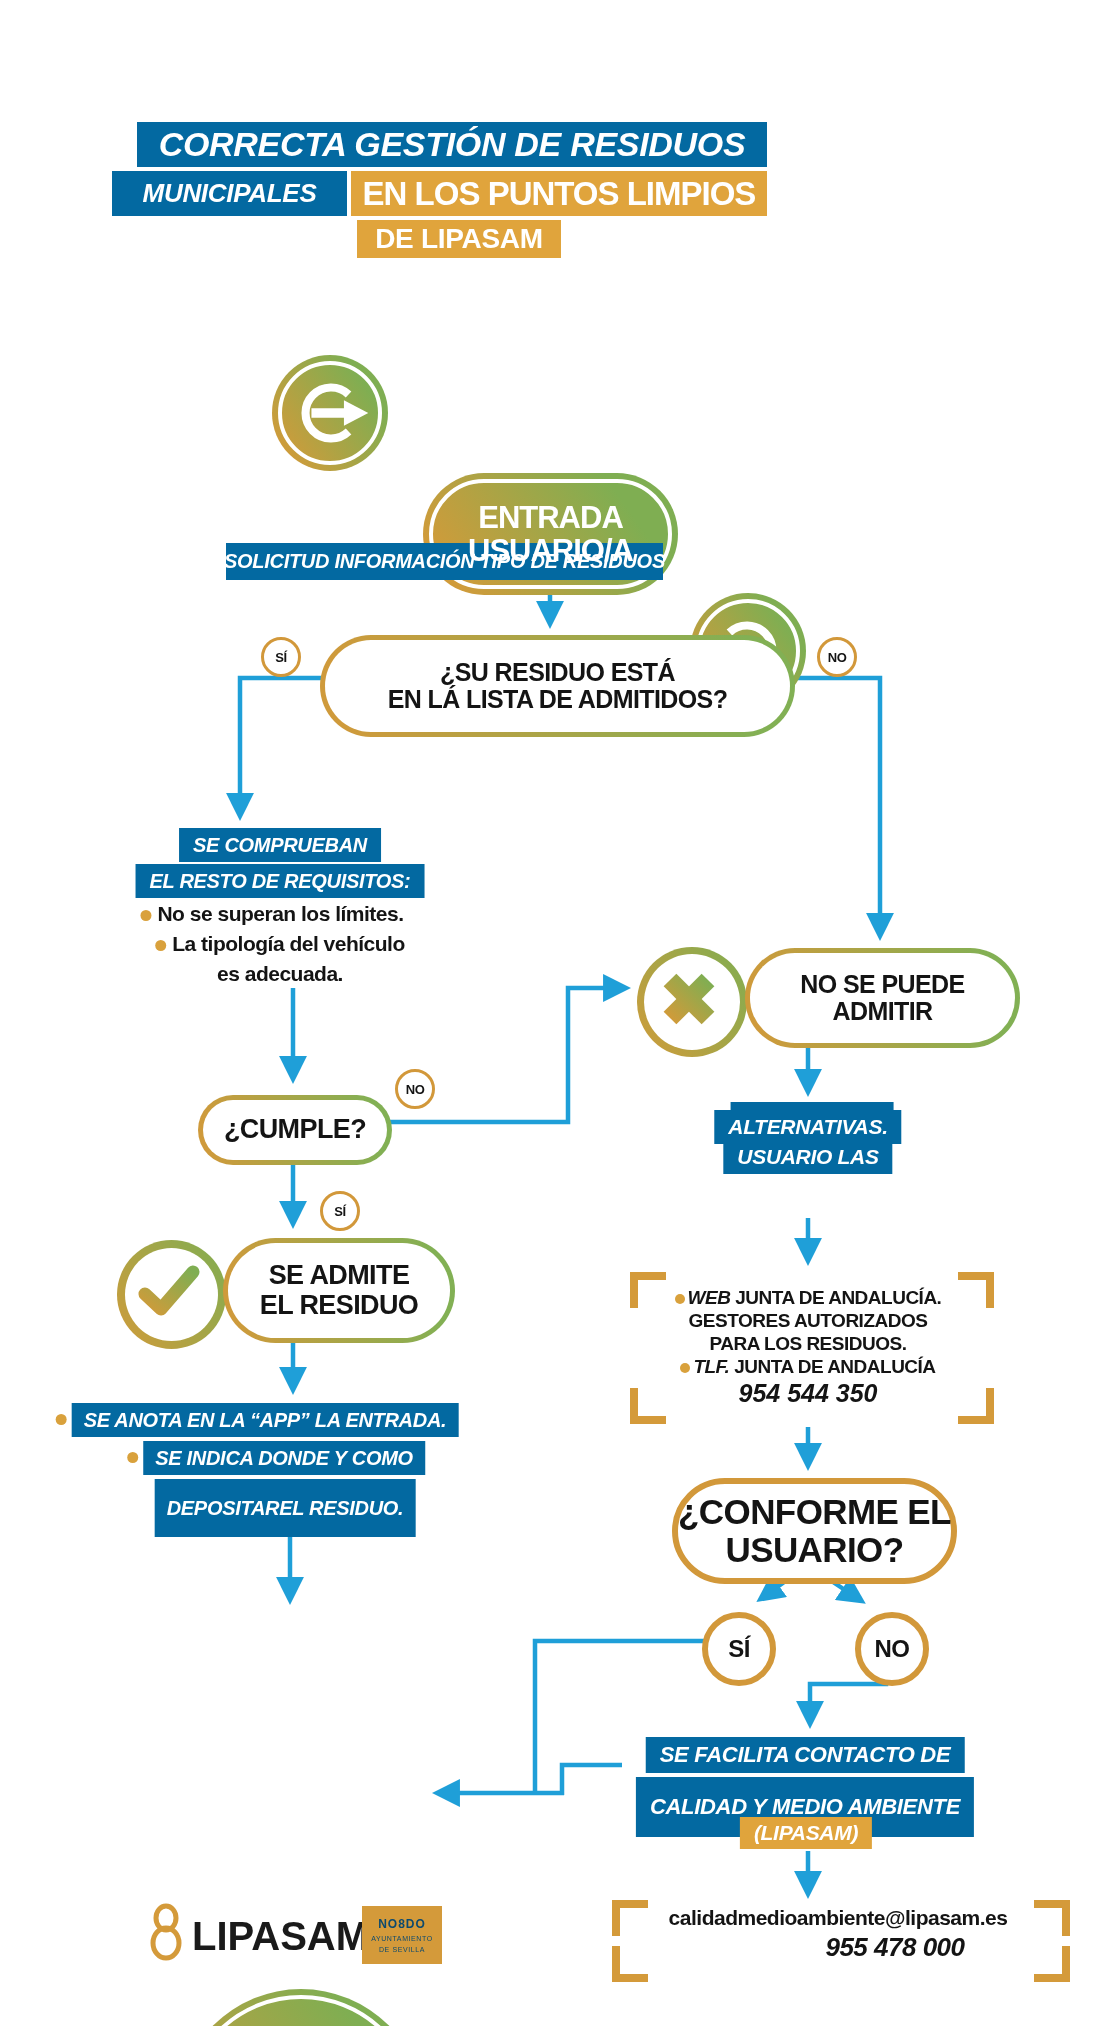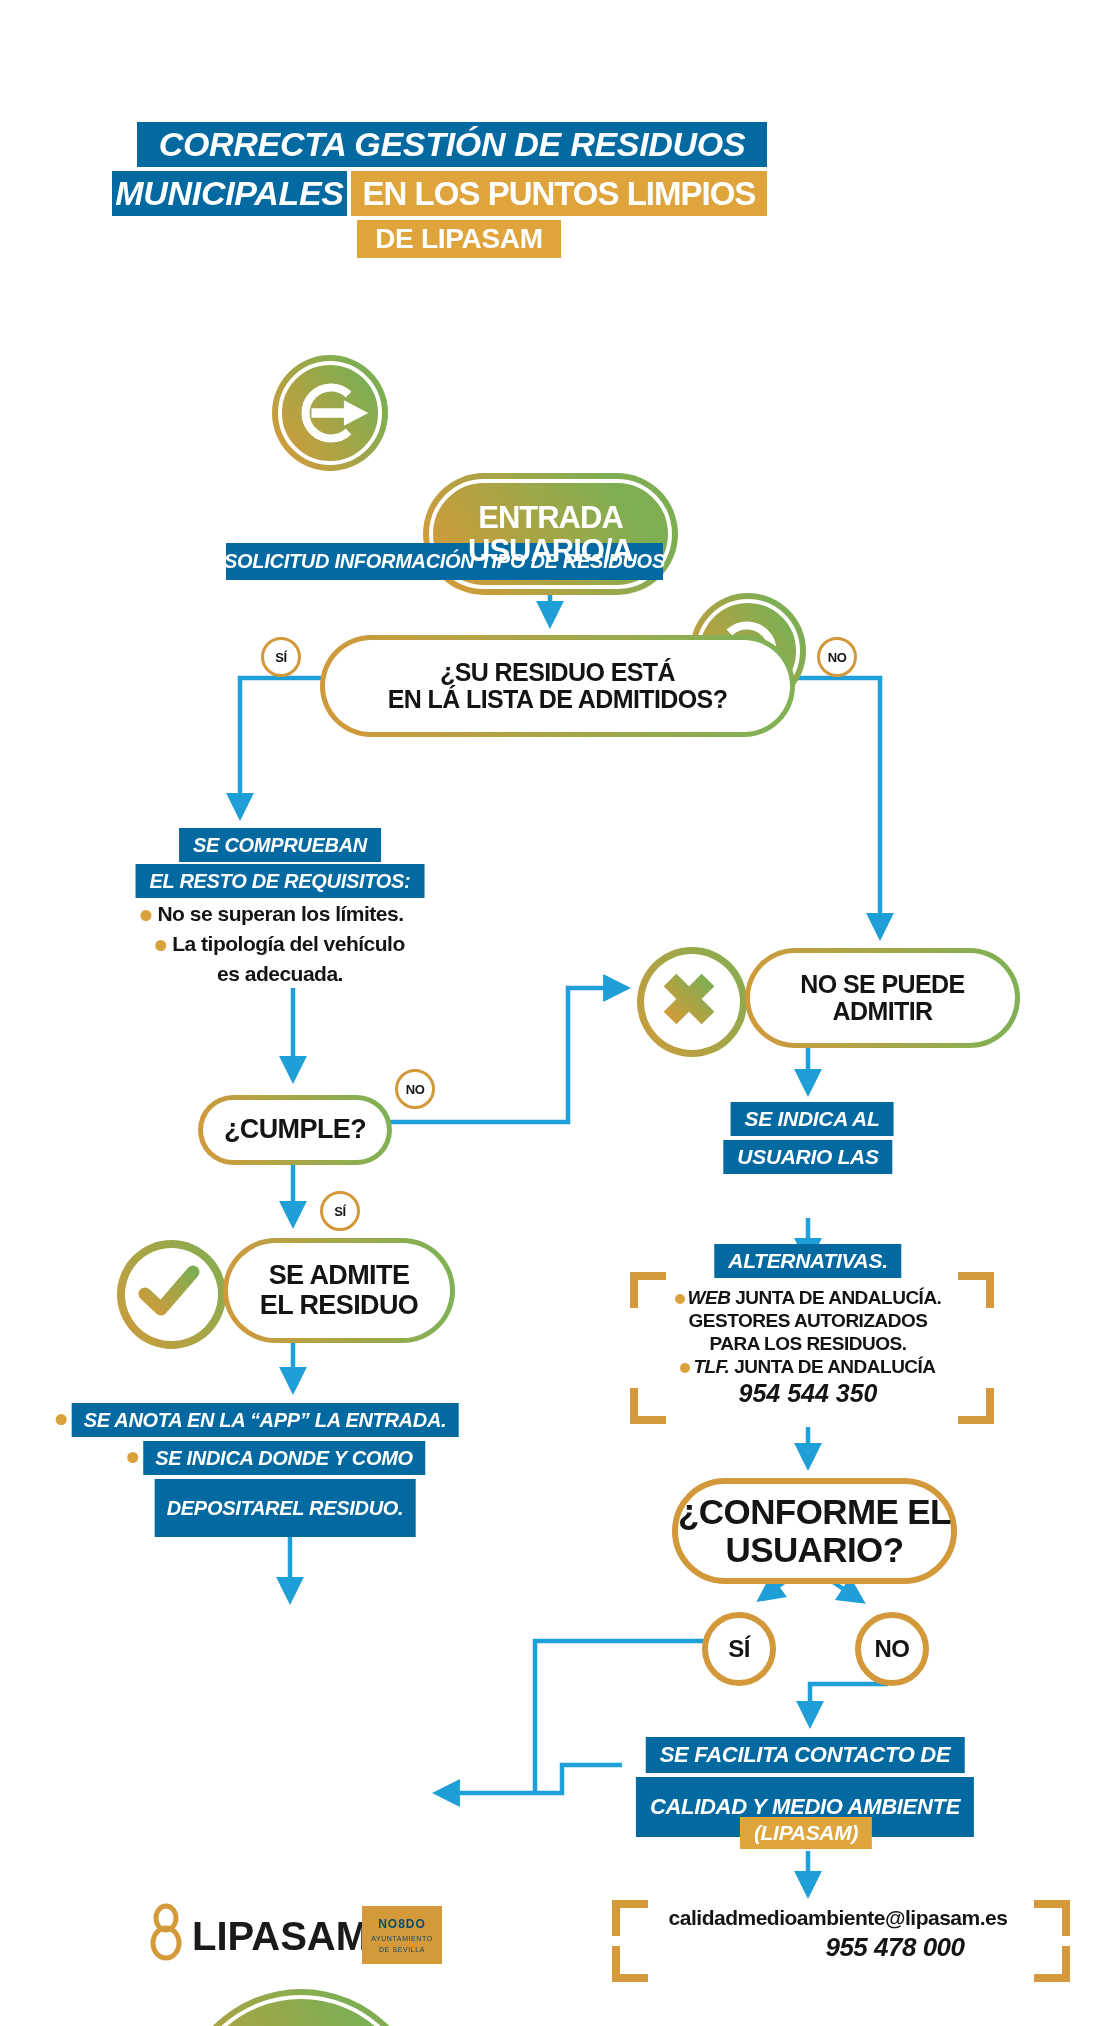--- a/index.html
+++ b/index.html
@@ -70,21 +70,21 @@
       <polyline points="622,1765 562,1765 562,1795"></polyline>
       <polyline points="564,1793 439,1793" marker-end="url(#ah)"></polyline>
       <polyline points="886,1674 886,1684 810,1684 810,1722" marker-end="url(#ah)"></polyline>
       <polyline points="808,1851 808,1892" marker-end="url(#ah)"></polyline>
     </g>
   </svg>
 
   <div class="abs banner" style="left:137px;top:122px;width:630px;height:45px;font-size:34px;">
       <span>CORRECTA GESTIÓN DE RESIDUOS</span>
     </div>
-  <div class="abs banner" style="left:112px;top:171px;width:235px;height:45px;font-size:34px;">
+  <div class="abs banner" style="left:112px;top:171px;width:235px;height:45px;font-size:26px;">
       <span>MUNICIPALES</span>
     </div>
   <div class="abs banner orange" style="left:351px;top:171px;width:416px;height:45px;font-size:33px;font-style:normal;letter-spacing:-1px;">
       <span>EN LOS PUNTOS LIMPIOS</span>
     </div>
   <div class="abs banner orange" style="left:357px;top:220px;width:204px;height:38px;font-size:28px;font-style:normal;">
       <span>DE LIPASAM</span>
     </div>
 
   <div class="abs gfill bigcirc" style="left:272px;top:355px;width:116px;height:116px;">
@@ -199,21 +199,21 @@
     <span>NO SE PUEDE</span>
     <span>ADMITIR</span>
   </div>
 
   <div class="abs banner cen" style="left:812px;top:1102px;height:34px;padding:0 14px;font-size:21px;">
       <span>SE INDICA AL</span>
     </div>
   <div class="abs banner cen" style="left:808px;top:1140px;height:34px;padding:0 14px;font-size:21px;">
       <span>USUARIO LAS</span>
     </div>
-  <div class="abs banner cen" style="left:808px;top:1244px;height:34px;padding:0 14px;font-size:21px;">
+  <div class="abs banner cen" style="left:808px;top:1110px;height:34px;padding:0 14px;font-size:21px;">
       <span>ALTERNATIVAS.</span>
     </div>
 
   <div class="br tl abs" style="left:630px;top:1272px;"></div>
   <div class="br tr abs" style="left:958px;top:1272px;"></div>
   <div class="br bl abs" style="left:630px;top:1388px;"></div>
   <div class="br brc abs" style="left:958px;top:1388px;"></div>
   <div class="abs blk" style="left:643px;top:1286px;width:330px;text-align:center;font-size:19px;line-height:23px;white-space:normal;">
     <div><span class="dot" style="width:10px;height:10px;margin-right:3px;"></span><span style="font-style:italic;">WEB</span><span> JUNTA DE ANDALUCÍA.</span></div>
     <div>GESTORES AUTORIZADOS</div>

